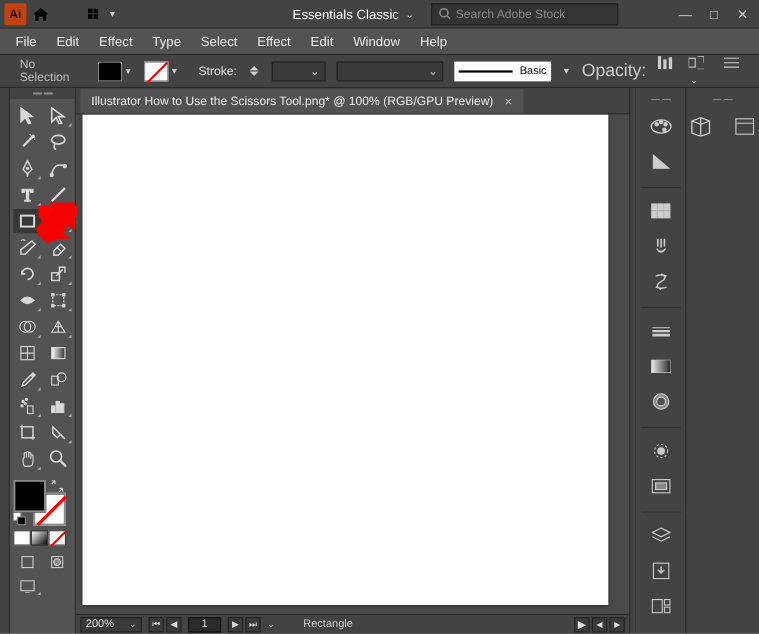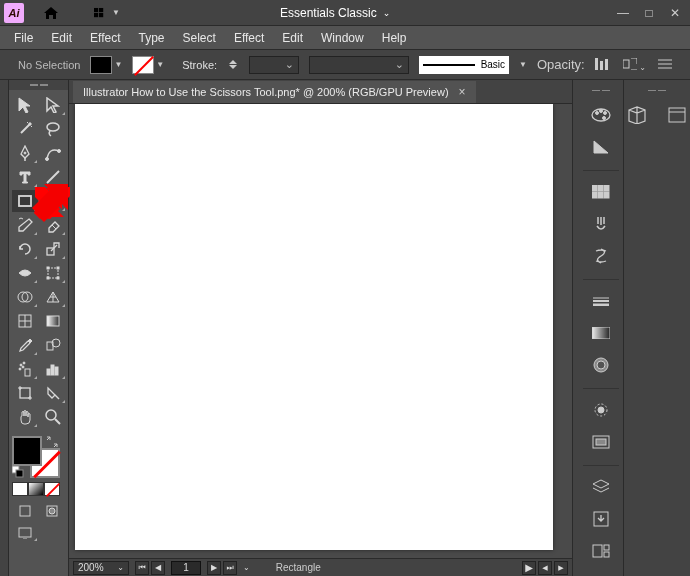--- a/index.html
+++ b/index.html
@@ -1,19 +1,19 @@
 <!DOCTYPE html>
 <html><head>
 <meta charset="utf-8">
 <style>
 * { margin: 0; padding: 0; box-sizing: border-box; font-family: "Segoe UI", Arial, sans-serif; }
 body { background: #1e1e1e; width: 690px; height: 576px; overflow: hidden; color: #ccc; font-size: 11px; }
 
 .title-bar { height: 26px; background: #434343; display: flex; align-items: center; padding: 0 4px; border-bottom: 1px solid #2a2a2a; }
-.title-bar .ai-logo { width: 20px; height: 20px; background: #f0abfc; color: #2c0a00; font-weight: bold; font-size: 11px; display:flex; align-items:center; justify-content:center; border-radius: 2px; margin-right: 14px; font-style: italic; }
+.title-bar .ai-logo { width: 20px; height: 20px; background: #c2410c; color: #2c0a00; font-weight: bold; font-size: 11px; display:flex; align-items:center; justify-content:center; border-radius: 2px; margin-right: 0; }
 .title-bar .btn { width: 26px; height: 20px; display:flex; align-items:center; justify-content:center; }
 .title-bar .workspace { margin-left: 160px; color: #ffffff; font-size: 12px; display:flex; align-items:center; gap:6px; }
 .title-bar .search-stock { margin-left: 16px; background: #333; border: 1px solid #222; width: 170px; height: 20px; display:flex; align-items:center; padding:0 6px; color:#888; gap:4px; }
 .title-bar .winbtns { margin-left:auto; display:flex; gap:4px; }
 .title-bar .winbtns div { width:22px; height:20px; display:flex; align-items:center; justify-content:center; color:#ccc; font-size:12px; }
 
 .menu-bar { height: 24px; background: #535353; display: flex; align-items: center; padding: 0 6px; gap: 2px; border-bottom:1px solid #2a2a2a; }
 .menu-bar .mi { padding: 3px 8px; color:#e8e8e8; font-size:12px; }
 
 .control-bar { height: 30px; background: #434343; display:flex; align-items:center; padding:0 18px; gap:10px; border-bottom:1px solid #2a2a2a; }
@@ -23,21 +23,21 @@
 .swatch-stroke::after { content:""; position:absolute; left:-2px; top:50%; width:26px; height:2px; background:red; transform:rotate(-45deg); }
 .stroke-lbl { color:#e0e0e0; font-size:11px; margin-left:8px;}
 .stroke-d { width:12px; height:18px; display:flex; flex-direction:column; justify-content:center; align-items:center; gap:1px;}
 .stroke-d div{ width:0;height:0;border-left:4px solid transparent;border-right:4px solid transparent;}
 .stroke-d .up{border-bottom:4px solid #ccc;}
 .stroke-d .dn{border-top:4px solid #ccc;}
 .dd { height:18px; background:#3a3a3a; border:1px solid #222; display:flex; align-items:center; padding:0 4px; color:#bbb; }
 .dd.w1{width:50px;} .dd.w2{width:100px;}
 .brush-style { width:90px; height:18px; background:#fff; display:flex; align-items:center; justify-content:space-between; padding:0 4px; color:#000; font-size:10px;}
 .brush-style .line{flex:1; height:2px; background:#000; margin-right:6px;}
-.op-label{color:#ccc; font-size:13px;}
+.op-label{color:#ccc; font-size:16px;}
 .ctrl-right{margin-left:auto; display:flex; gap:12px;}
 .ctrl-right svg{fill:#ccc;}
 
 .work-area { display:flex; height: calc(576px - 26px - 24px - 30px); }
 .left-gutter { width:9px; background:#434343; border-right:1px solid #2a2a2a;}
 .tool-panel { width:60px; background:#535353; border-right:1px solid #2a2a2a; display:flex; flex-direction:column; }
 .tool-tabs { height:10px; background:#434343; display:flex; justify-content:center; align-items:center;}
 .tool-tabs div{width:8px;height:2px; background:#888; margin:0 1px;}
 .tool-grid { display:grid; grid-template-columns: 26px 26px; gap:2px 2px; padding:4px 3px; }
 .tool { width:26px; height:22px; display:flex; align-items:center; justify-content:center; position:relative; }
@@ -106,20 +106,27 @@
         <rect x="6" y="0" width="5" height="5"></rect>
         <rect x="0" y="6" width="5" height="5"></rect>
         <rect x="6" y="6" width="5" height="5"></rect>
       </svg>
       <span style="margin-left:3px;font-size:8px;">▼</span>
     </div>
   <div class="workspace">
       <span>Essentials Classic</span>
       <span style="font-size:9px;">⌄</span>
     </div>
+  <div class="search-stock">
+    <svg width="11" height="11" viewBox="0 0 12 12">
+        <circle cx="5" cy="5" r="4" fill="none" stroke="#888" stroke-width="1.5"></circle>
+        <line x1="8" y1="8" x2="11" y2="11" stroke="#888" stroke-width="1.5"></line>
+      </svg>
+    <span style="color:#888;">Search Adobe Stock</span>
+  </div>
   <div class="winbtns">
     <div>—</div>
     <div>□</div>
     <div>✕</div>
   </div>
 </div>
 
 <div class="menu-bar">
   <div class="mi">File</div>
   <div class="mi">Edit</div>
@@ -435,21 +442,21 @@
     <polygon points="2,28 18,12 12,6 30,6 30,24 24,18 8,34" fill="#ff0000" transform="rotate(0)"></polygon>
   </svg>
   <svg style="position:absolute;left:30px;top:182px;z-index:11;" width="42" height="42">
     <polygon points="4,30 22,12 16,6 38,6 38,28 32,22 14,40 4,30" fill="#f40000"></polygon>
     <polygon points="0,28 18,10 12,4 36,4 36,28 30,22 12,40" fill="#f40000" transform="translate(2,-2)"></polygon>
   </svg>
 
   <div class="doc-area">
     <div class="doc-tab-bar">
       <div class="doc-tab">
-        <span>Illustrator How to Use the Scissors Tool.png* @ 200% (RGB/GPU Preview)</span>
+        <span>Illustrator How to Use the Scissors Tool.png* @ 100% (RGB/GPU Preview)</span>
         <span class="x">×</span>
       </div>
     </div>
     <div class="canvas-wrap">
       <div class="canvas"></div>
     </div>
     <div class="status-bar">
       <div class="zoom">
           <span>200%</span>
           <span style="margin-left:auto;font-size:8px;">⌄</span>

